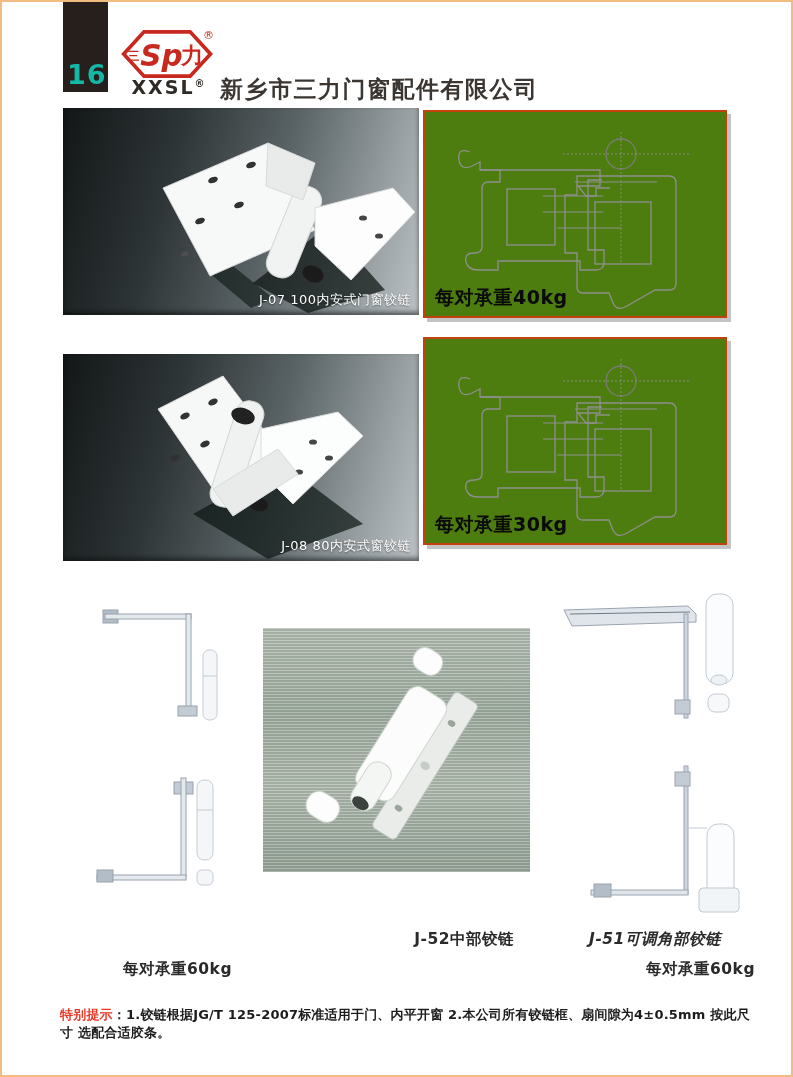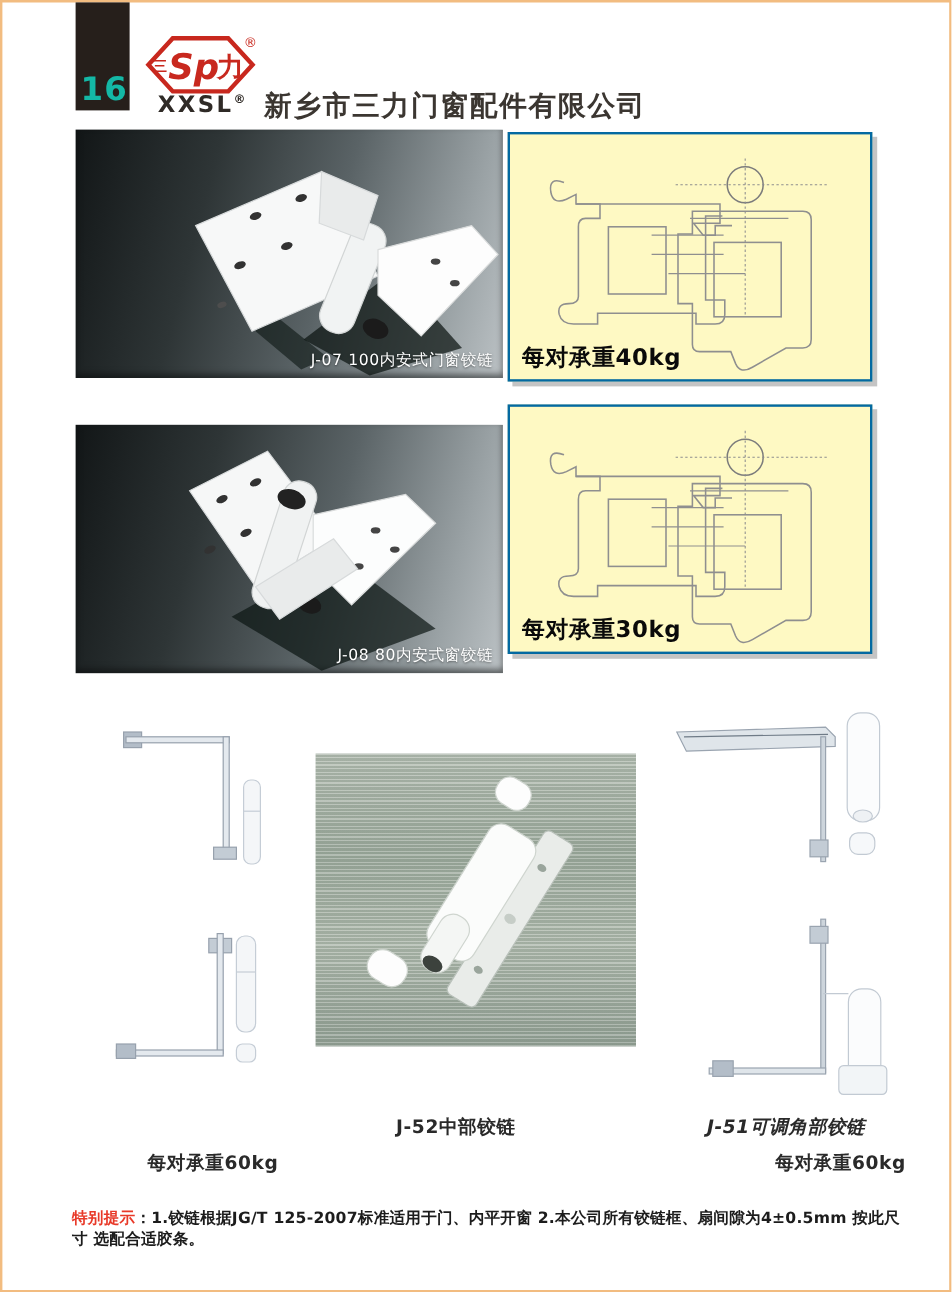--- a/index.html
+++ b/index.html
@@ -15,37 +15,37 @@
   .brand-row .reg{font-size:10px;vertical-align:super;letter-spacing:0;}
   .company{position:absolute;left:220px;top:53px;margin-top:23px;}
   .company-cn{font-size:23px;font-weight:bold;color:#3b3631;letter-spacing:1.5px;line-height:1.2;}
   .company-en{font-size:9.5px;font-weight:bold;color:#3b3631;letter-spacing:0.2px;margin-top:2px;}
 
   
   .photo{position:absolute;left:63px;width:356px;height:207px;background:linear-gradient(105deg,#121617 0%,#2e3536 30%,#5a6366 58%,#9aa2a5 85%,#bcc2c5 100%);box-shadow:inset 0 -3px 5px rgba(8,10,9,.55);}
   .photo1{top:108px;}
   .photo2{top:354px;}
   .photo .caption{position:absolute;right:8px;bottom:6px;color:#ffffff;font-size:13px;font-weight:normal;letter-spacing:0.5px;text-shadow:0 1px 2px rgba(0,0,0,.5);}
-  .tech-panel{position:absolute;left:423px;width:300px;height:204px;background:#fef9c3;border:2px solid #0369a1;box-shadow:4px 4px 0 rgba(125,125,125,.45);}
+  .tech-panel{position:absolute;left:423px;width:300px;height:204px;background:#4d7c0f;border:2px solid #c2410c;box-shadow:4px 4px 0 rgba(125,125,125,.45);}
   .panel1{top:110px;}
   .panel2{top:337px;}
   .tech-panel .load{position:absolute;left:10px;bottom:5px;font-size:19px;font-weight:bold;color:#0a0a0a;letter-spacing:0.5px;}
 
   
   .fig-j50{position:absolute;left:85px;top:598px;width:150px;height:300px;}
   .fig-j52{position:absolute;left:263px;top:628px;width:267px;height:244px;
     background:
       repeating-linear-gradient(180deg,rgba(255,255,255,.22) 0 1px,rgba(90,110,95,.16) 1px 3px),
       linear-gradient(180deg,#b4bdb2 0%,#9daa9d 35%,#b0baae 65%,#93a095 100%);}
   .fig-j51{position:absolute;left:556px;top:588px;width:190px;height:332px;}
 
   .blabel{position:absolute;font-size:15.5px;font-weight:bold;color:#2a2a2a;letter-spacing:0.5px;}
   .lbl-j50{left:85px;top:929px;width:165px;text-align:center;}
   .ld-j50{left:95px;top:959px;width:165px;text-align:center;}
-  .lbl-j52{left:330px;top:929px;width:200px;text-align:left;}
+  .lbl-j52{left:314px;top:929px;width:200px;text-align:right;}
   .lbl-j51{left:555px;top:929px;width:200px;text-align:center;font-style:italic;}
   .ld-j51{left:555px;top:959px;width:200px;text-align:right;}
 
   
   .note{position:absolute;left:60px;top:1006px;width:695px;font-size:13px;font-weight:bold;color:#1c1c1c;letter-spacing:0.2px;}
   .note-label{color:#e83928;}
 </style>
 </head>
 <body>
 

